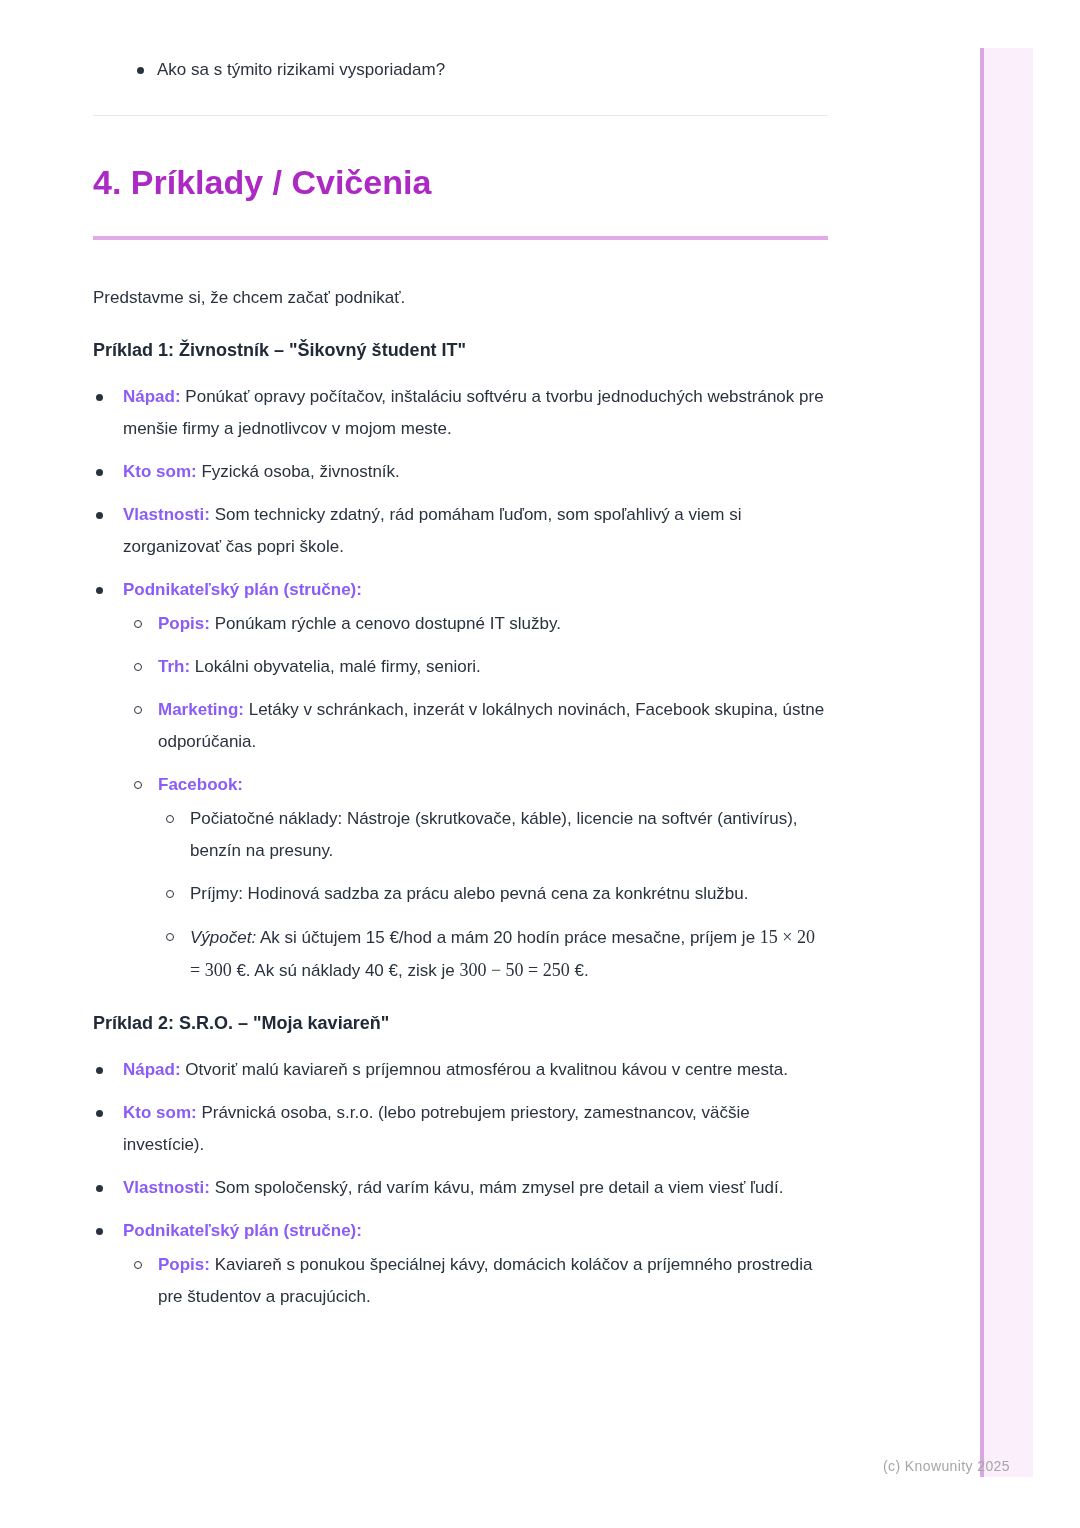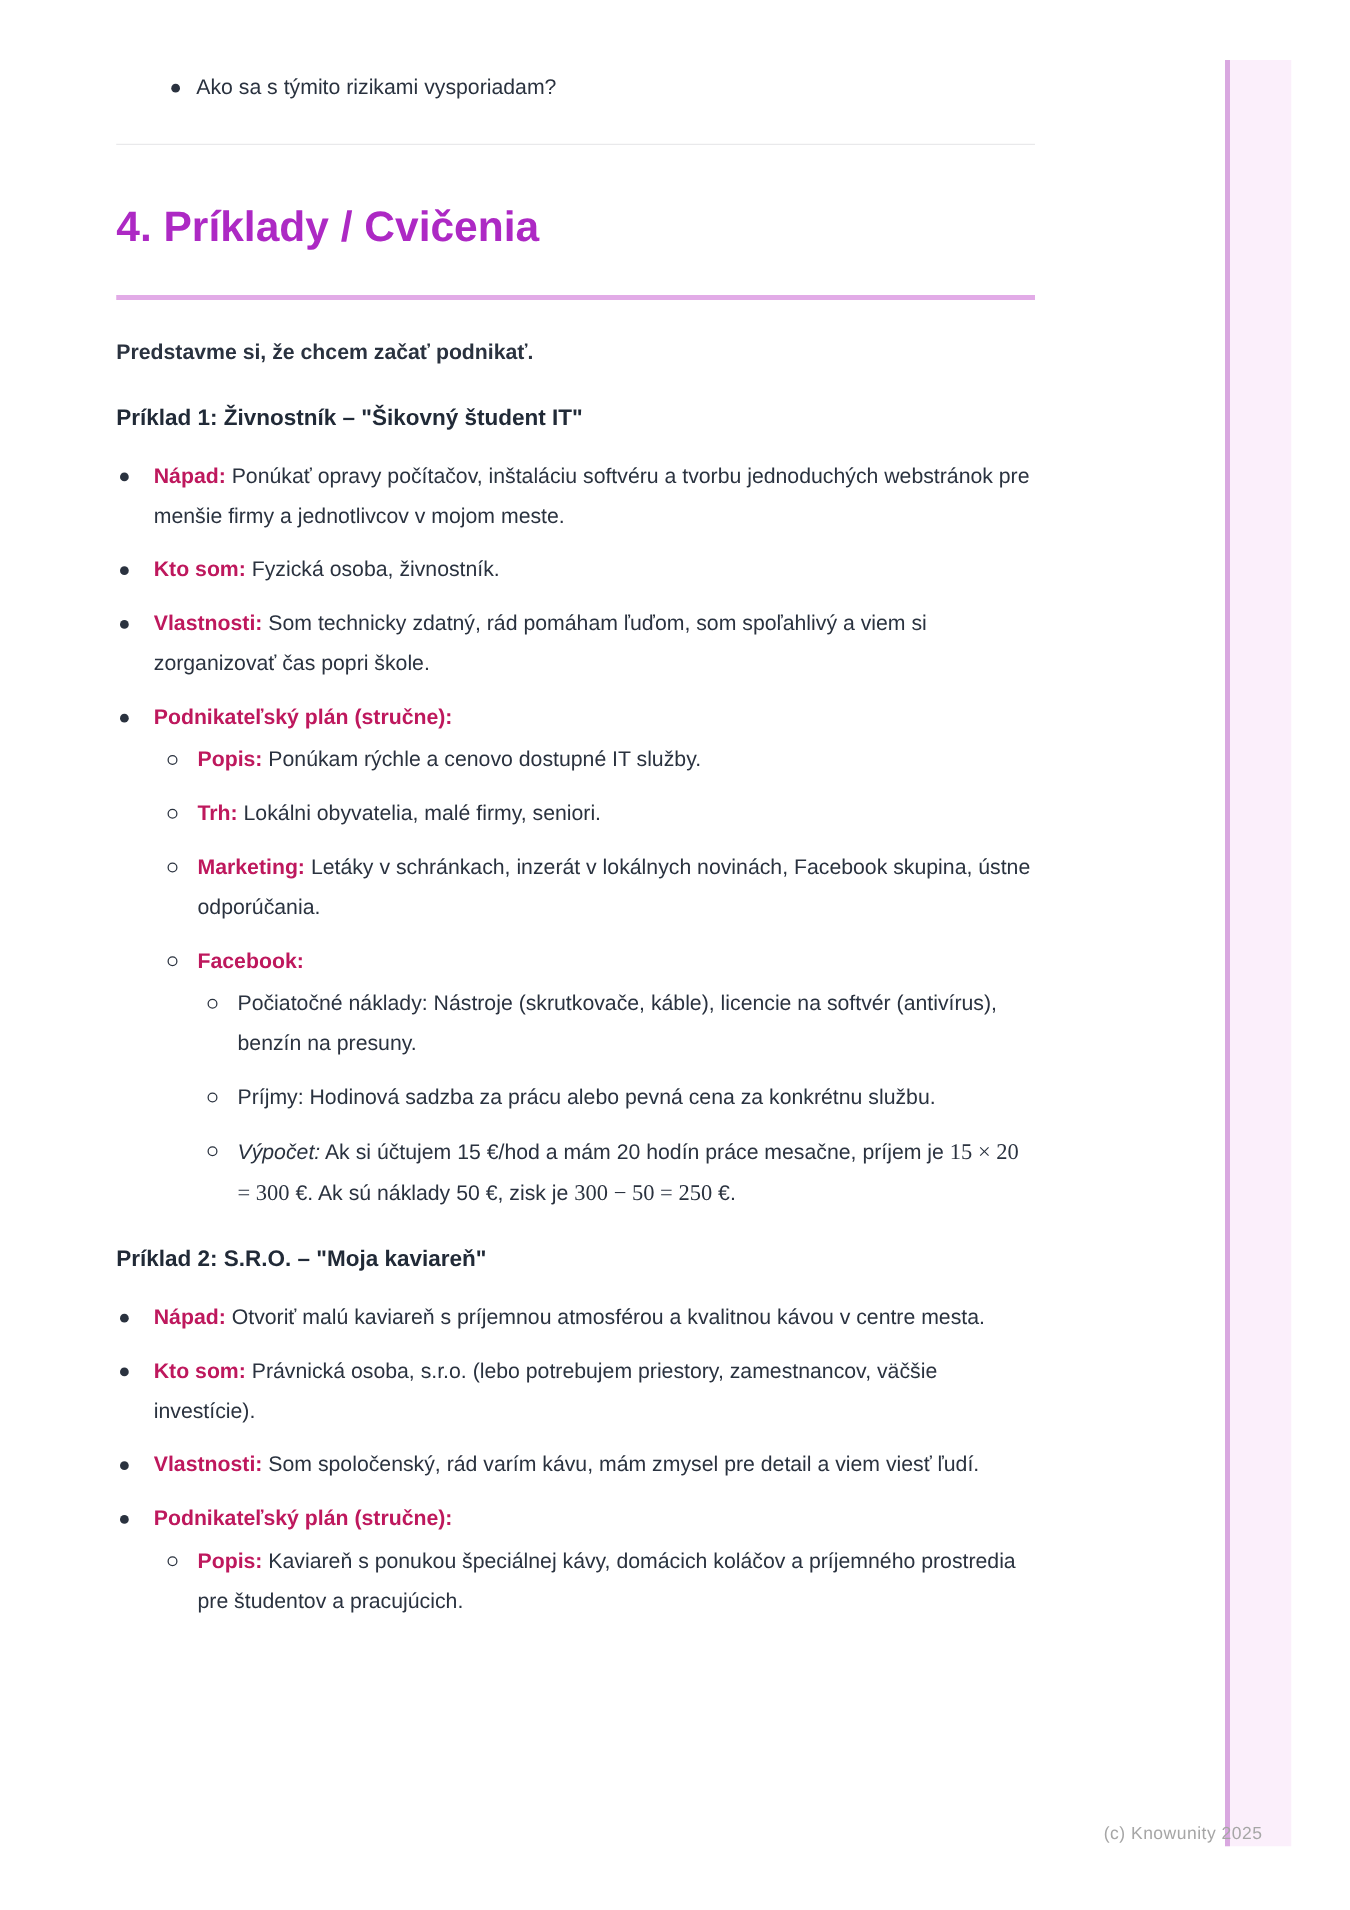--- a/index.html
+++ b/index.html
@@ -34,34 +34,34 @@
   .l2 > li:first-child { margin-top: 2px; }
   .l2 .ring { left: 11px; }
 
   .l3 > li { padding-left: 32px; }
   .l3 > li:first-child { margin-top: 2px; }
   .l3 .ring { left: 8px; }
 
   .top-list { margin-top: 17px; }
 
   b, strong { font-weight: 700; color: #20293500; } 
-  strong { color: #be185d; }
+  strong { color: #8b5cf6; }
 
   hr.divider {
     border: none; border-top: 1px solid #e9e9eb;
     margin: 29px 0 0 0; width: 735px;
   }
   h2.section-title {
     margin: 46px 0 0 0;
     font-size: 34px; line-height: 40px; font-weight: 700;
     color: #ad29c4;
     padding-bottom: 34px;
     border-bottom: 4px solid #e2abe7;
   }
-  p.lead { margin: 26px 0 0 0; font-weight: bold; }
+  p.lead { margin: 42px 0 0 0; }
   h3.example-title { margin: 22px 0 0 0; font-size: 18px; line-height: 28px; font-weight: 700; color: #212a37; }
 
   .math { font-family: "Liberation Serif", serif; font-size: 18px; }
   em.calc-label { font-style: italic; font-weight: 400; }
 
   .side-accent {
     position: absolute;
     left: 980px; top: 48px;
     width: 53px; height: 1429px;
     background: #fbeffb;
@@ -147,21 +147,21 @@
               </li>
               <li>
                 <span class="marker ring"></span>
                 <span>Príjmy: Hodinová sadzba za prácu alebo pevná cena za konkrétnu službu.</span>
               </li>
               <li>
                 <span class="marker ring"></span>
                 <em class="calc-label">Výpočet:</em>
                 <span>Ak si účtujem 15 €/hod a mám 20 hodín práce mesačne, príjem je</span>
                 <span class="math">15 × 20 = 300</span>
-                <span>€. Ak sú náklady 50 €, zisk je</span>
+                <span>€. Ak sú náklady 40 €, zisk je</span>
                 <span class="math">300 − 50 = 250</span>
                 <span>€.</span>
               </li>
             </ul>
           </li>
         </ul>
       </li>
     </ul>
 
     <h3 class="example-title">Príklad 2: S.R.O. – "Moja kaviareň"</h3>

